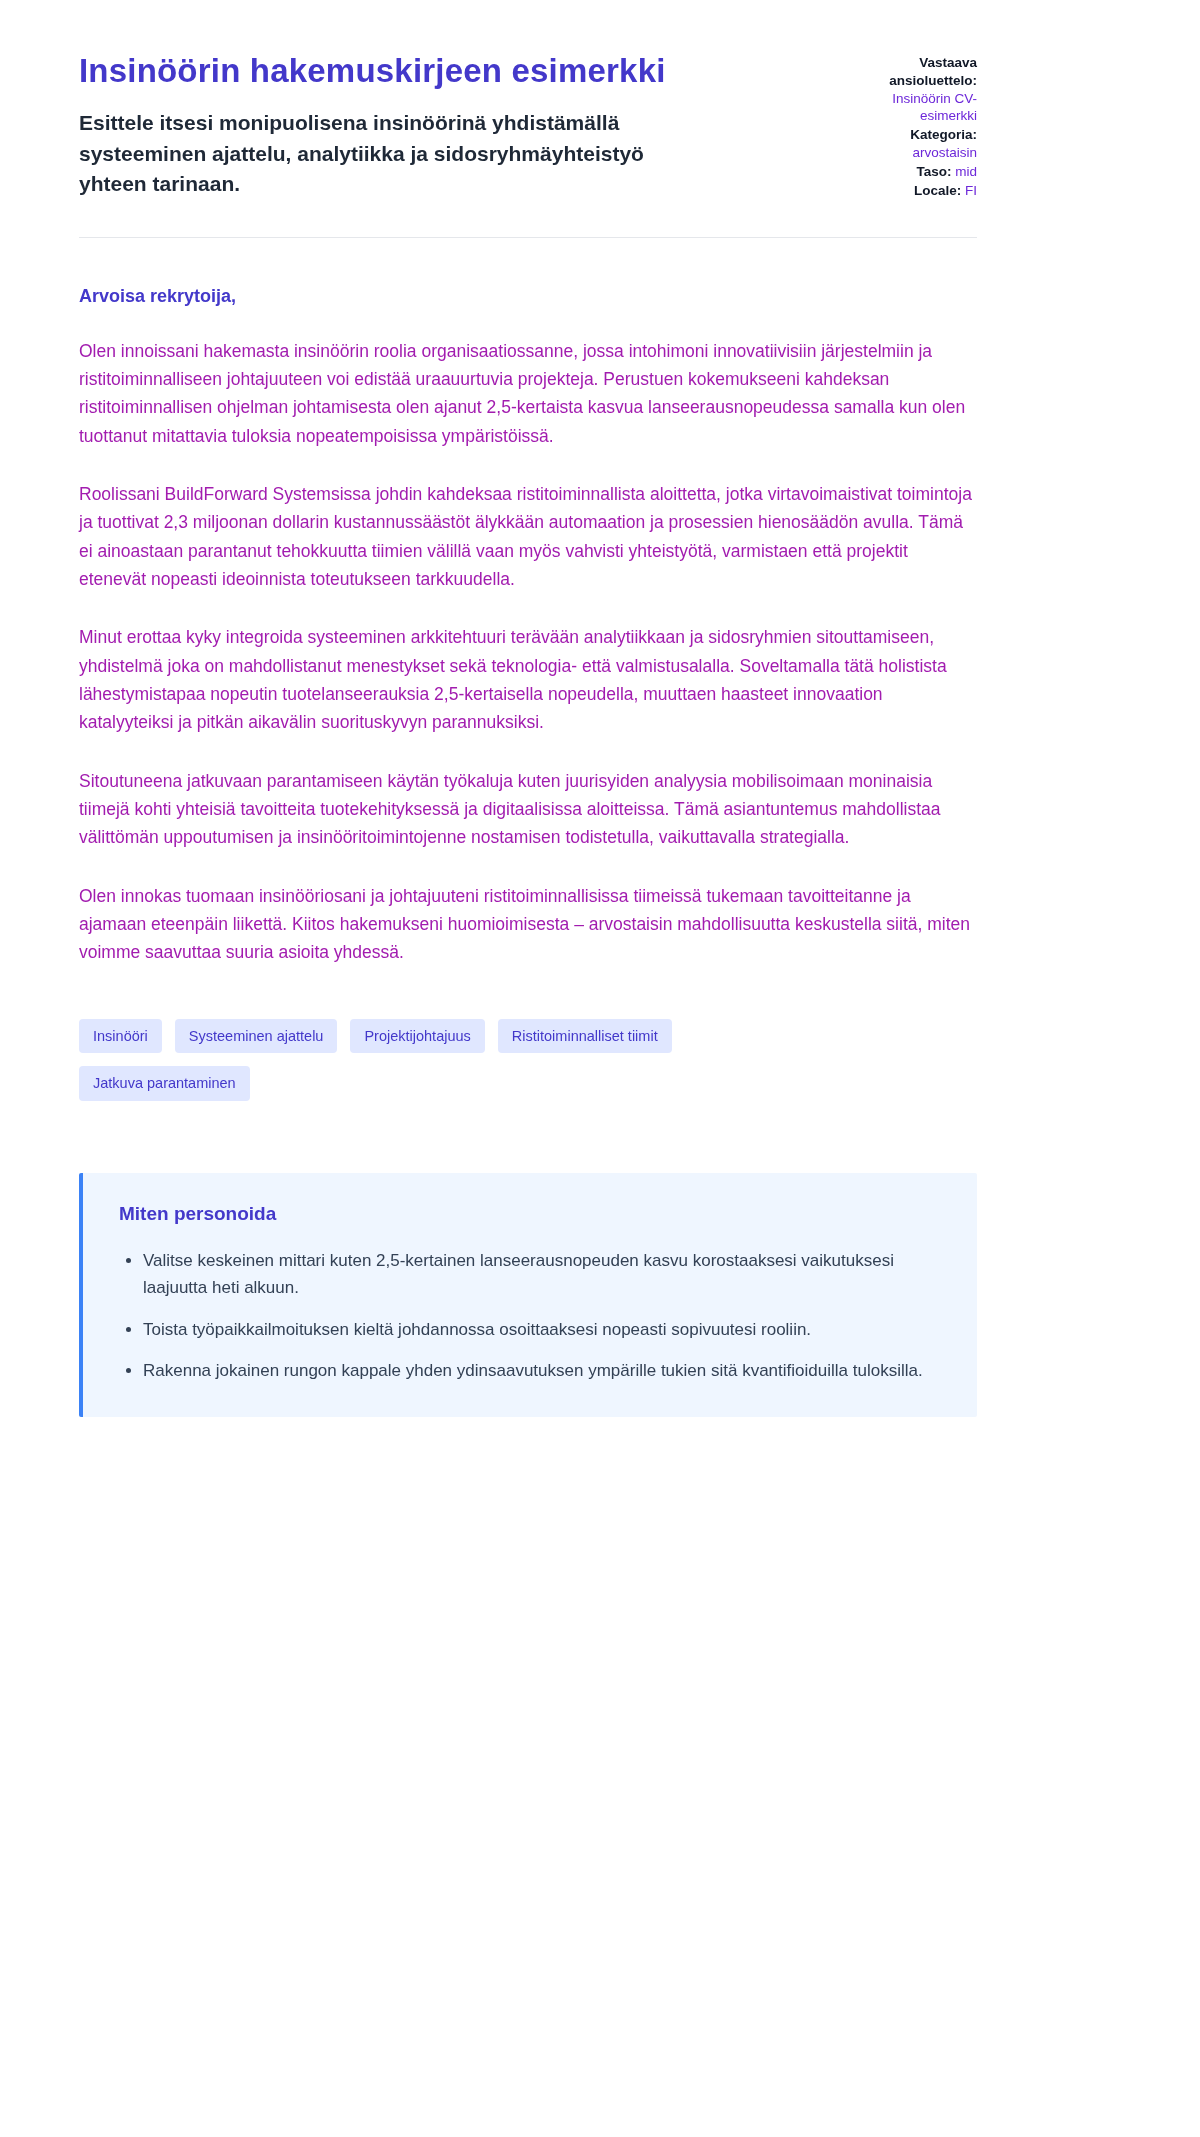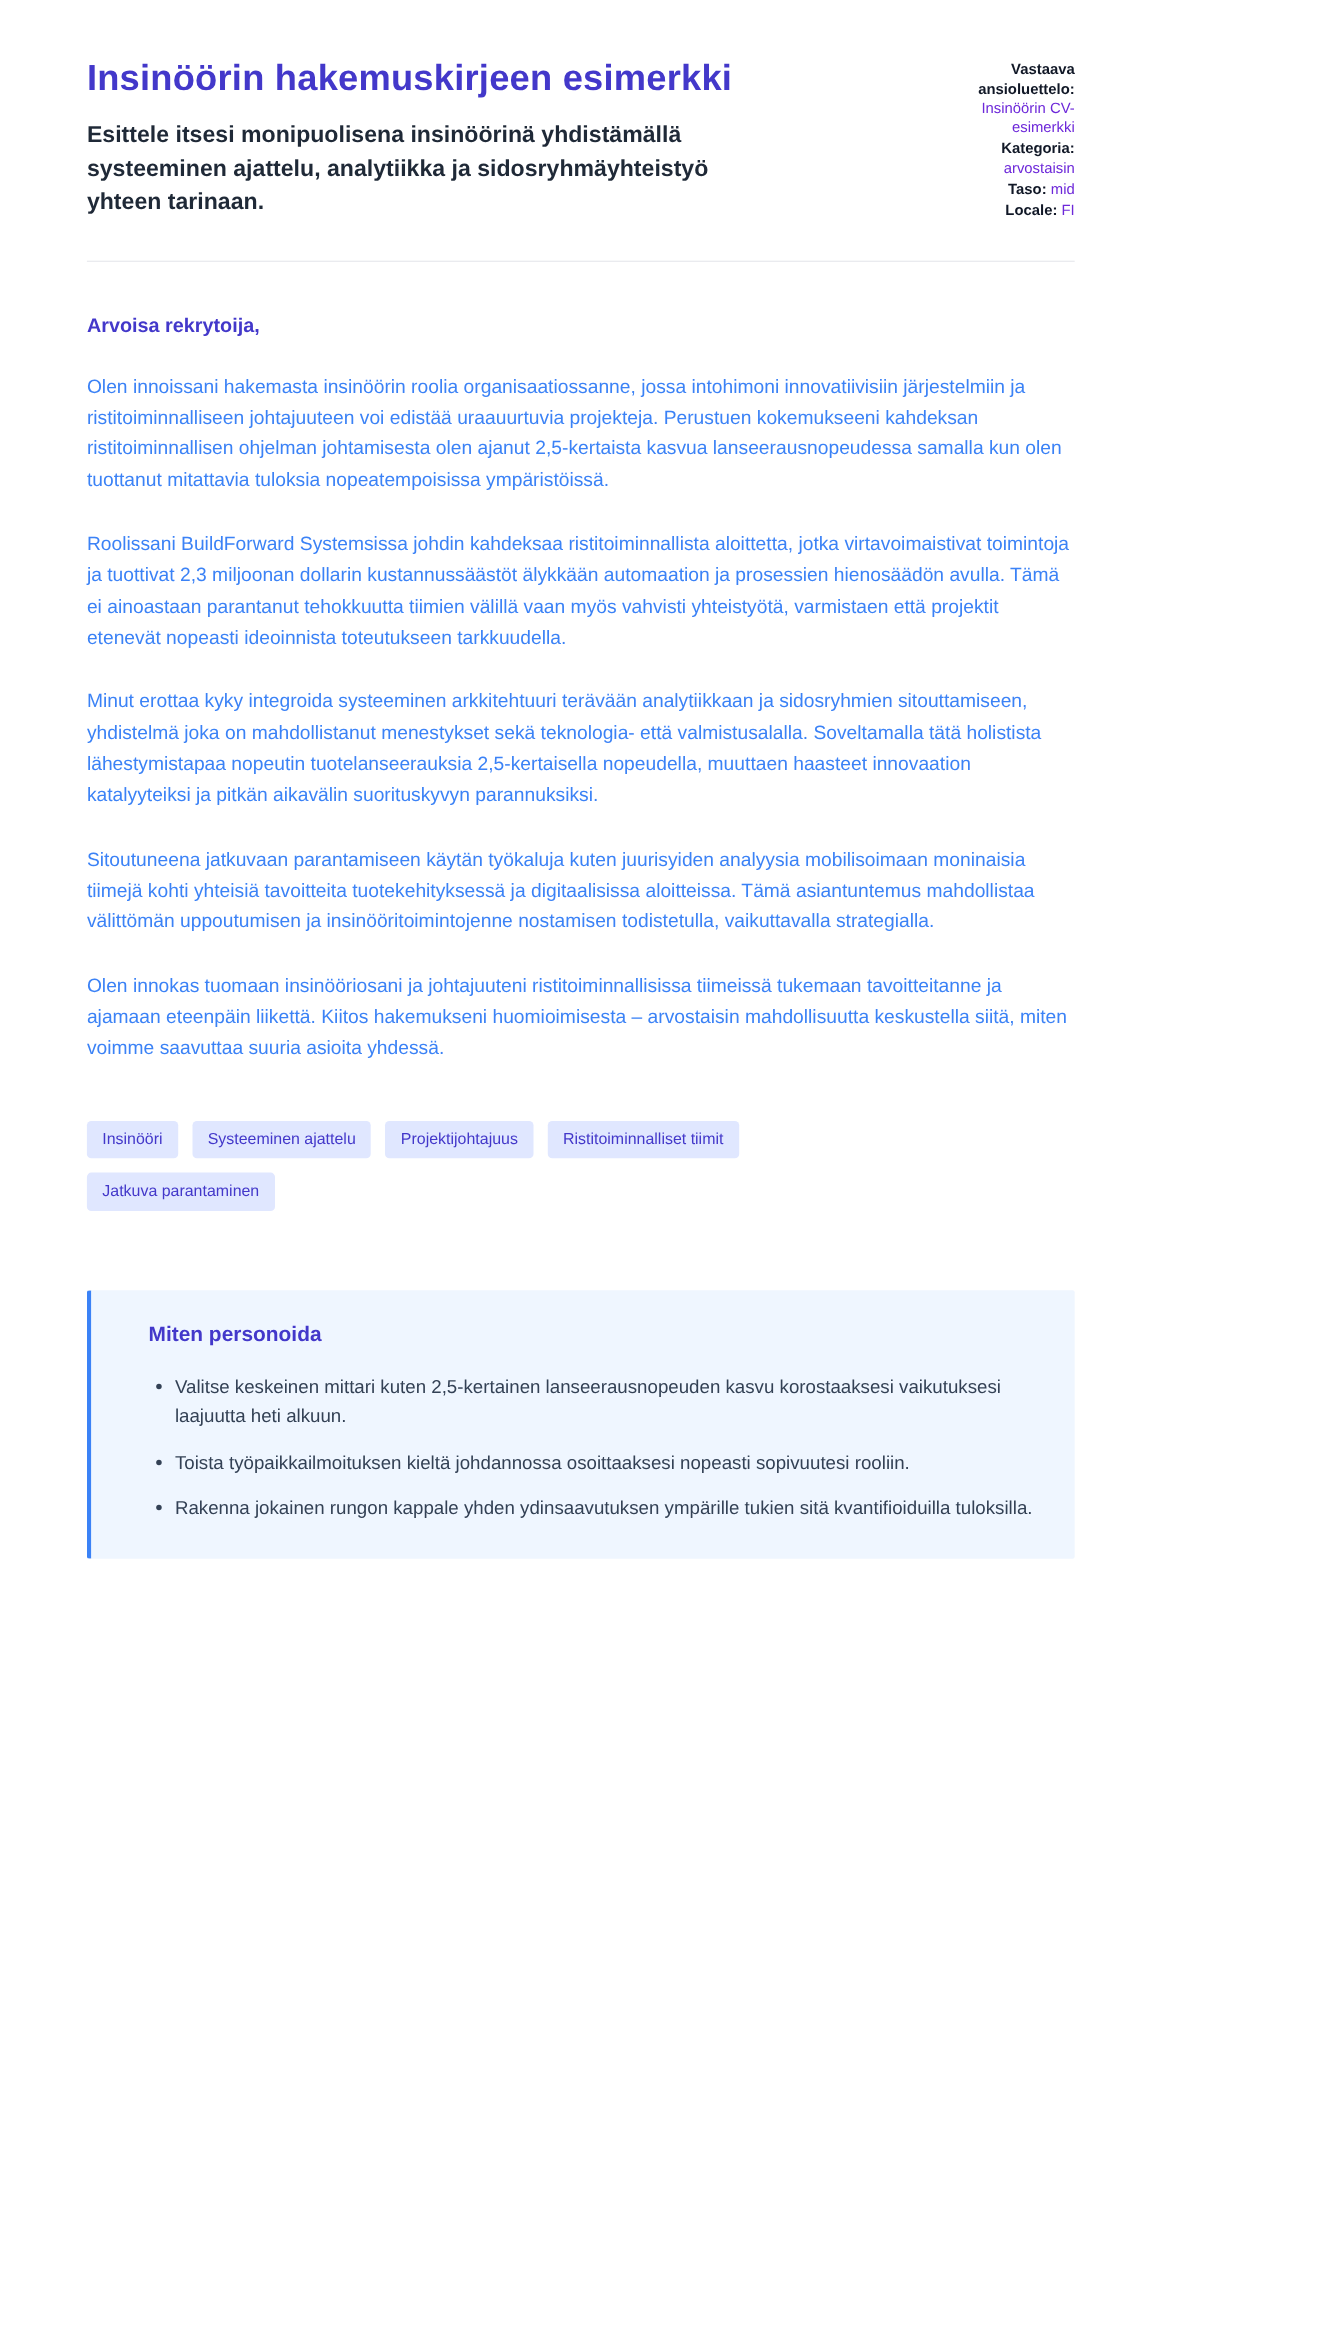--- a/index.html
+++ b/index.html
@@ -62,21 +62,21 @@
   .greeting {
     margin-top: 48px;
     color: var(--accent, #4338ca);
     font-weight: 700;
     font-size: 18px;
   }
   .paragraph {
     margin-top: 30px;
     font-size: 17.5px;
     line-height: 1.62;
-    color: #3b82f6;
+    color: #a21caf;
     max-width: 1020px;
   }
   .signature-name {
     margin-top: 52px;
     font-size: 18px;
     font-weight: 700;
     color: #111827;
   }
   .signature-title {
     margin-top: 12px;
@@ -103,21 +103,21 @@
     white-space: nowrap;
     cursor: pointer;
   }
 
   
   .callout {
     margin-top: 72px;
     background: var(--callout-bg, #eff6ff);
     border-left: 4px solid var(--callout-border, #3b82f6);
     border-radius: 2px;
-    padding: 30px 36px 32px 52px;
+    padding: 30px 36px 32px 36px;
   }
   .callout-title {
     color: var(--accent, #4338ca);
     font-weight: 700;
     font-size: 19px;
   }
   .callout-list {
     margin-top: 22px;
     padding-left: 24px;
     list-style: disc;

